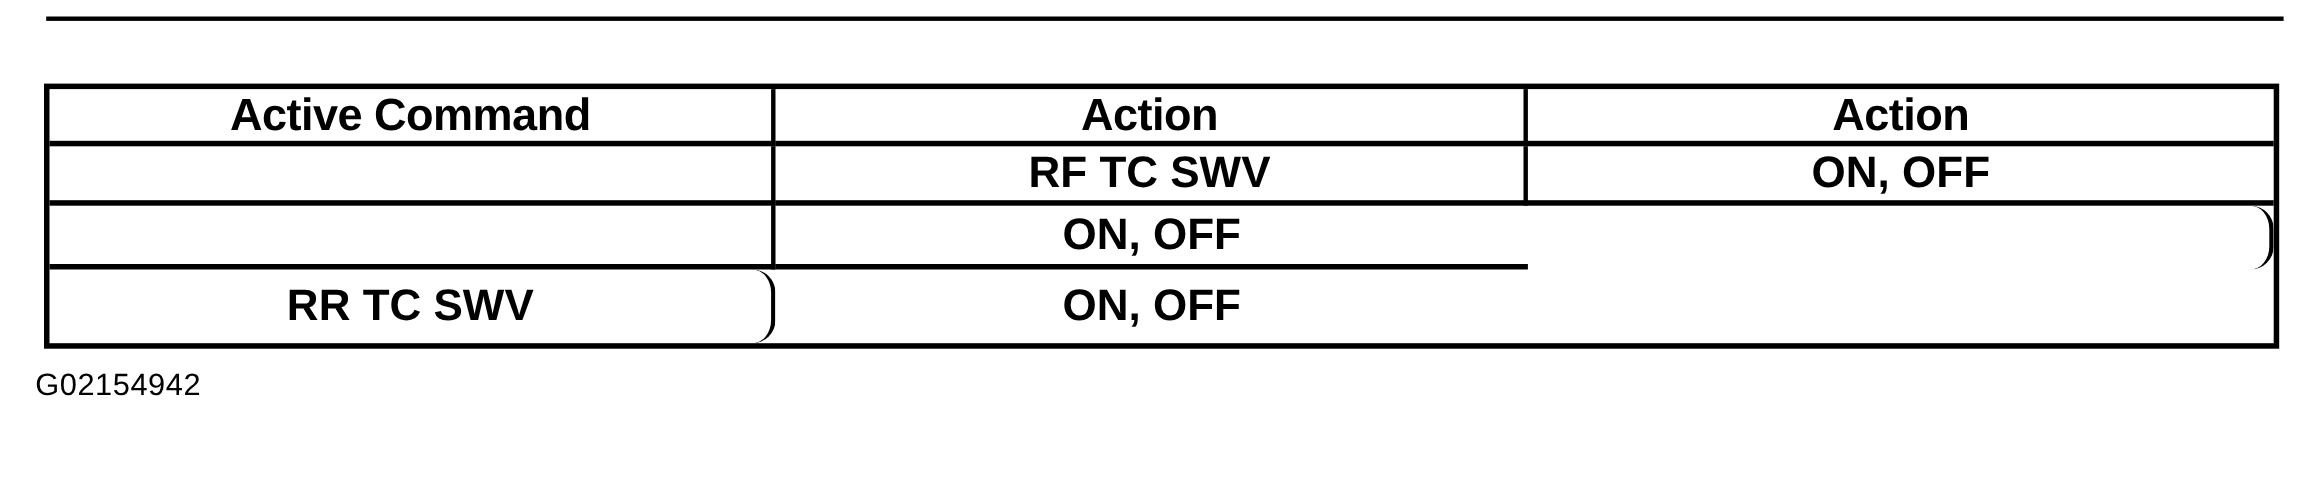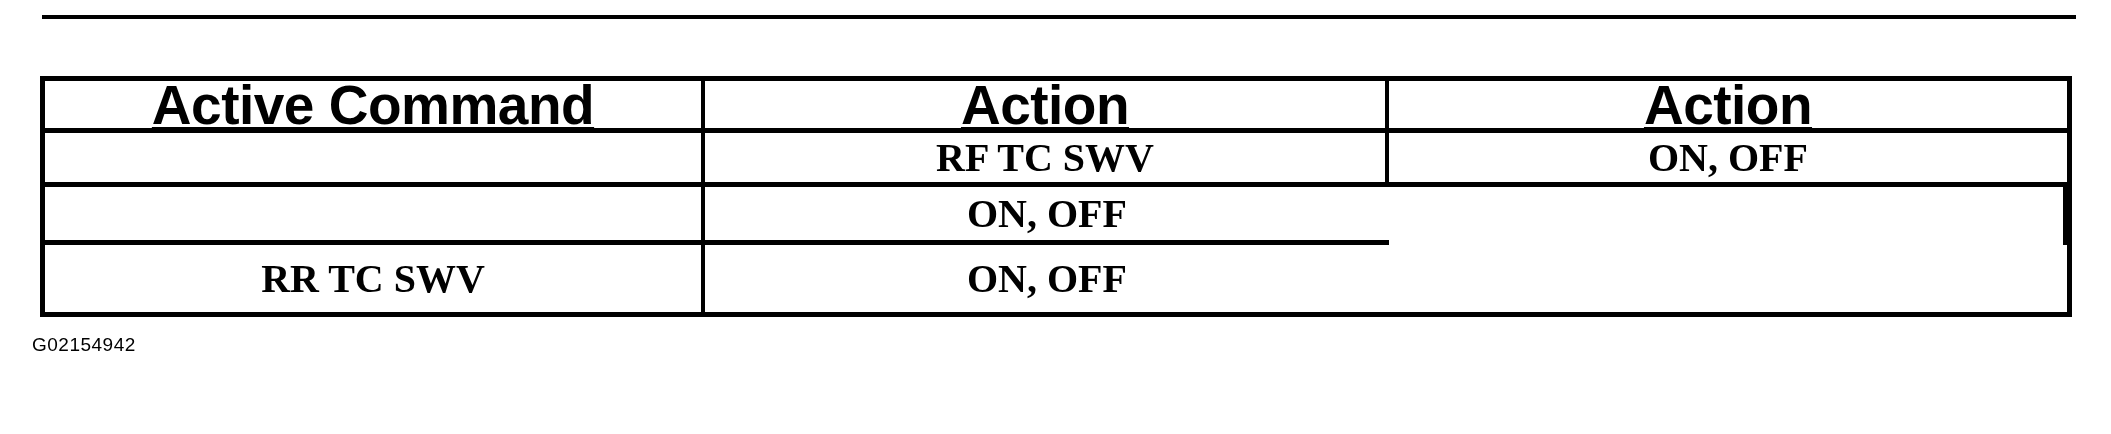--- a/index.html
+++ b/index.html
@@ -39,43 +39,42 @@
   .cell {
     display: flex;
     align-items: center;
     justify-content: center;
     border-right: 4px solid #000000;
     border-bottom: 5px solid #000000;
     overflow: hidden;
     white-space: nowrap;
   }
   .cell.last-col { border-right: none; }
-  .cell.last-row { border-bottom: none; }
+  .cell.last-row { border-bottom: none; border-radius: 21px; }
 
   .hdr {
     font-family: "Liberation Sans", sans-serif;
     font-weight: bold;
-    font-size: 55px;
+    font-size: 41px;
     letter-spacing: -0.5px;
-    text-decoration: underline;
   }
 
   .data {
-    font-family: Liberation Serif, serif;
+    font-family: Liberation Sans, sans-serif;
     font-weight: bold;
     font-size: 40px;
   }
 
   .fig-id {
     position: absolute;
     left: 32px;
     top: 334px;
     font-family: "Liberation Sans", sans-serif;
     font-weight: normal;
-    font-size: 19px;
+    font-size: 28px;
     letter-spacing: 0.5px;
   }
 </style>
 </head>
 <body>
 
 <div class="page">
 
   <div class="top-rule"></div>
 

